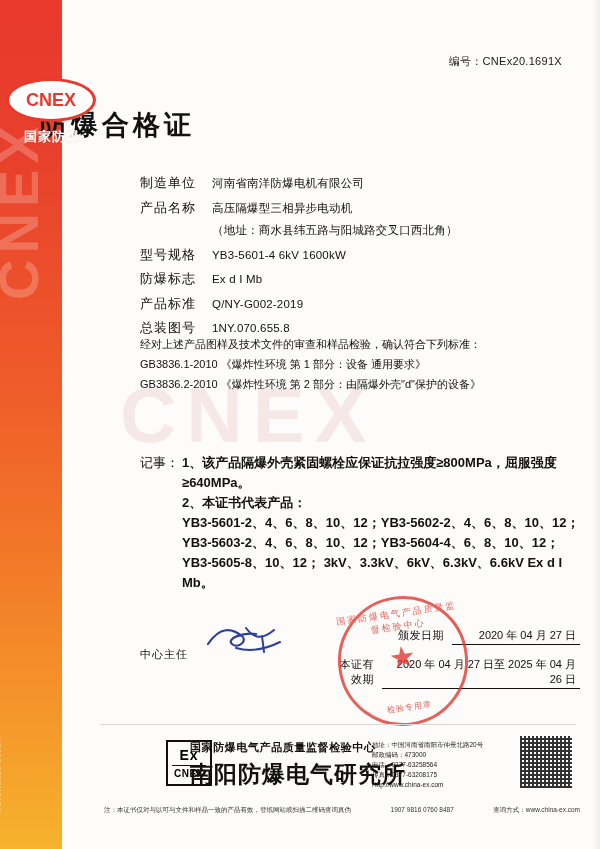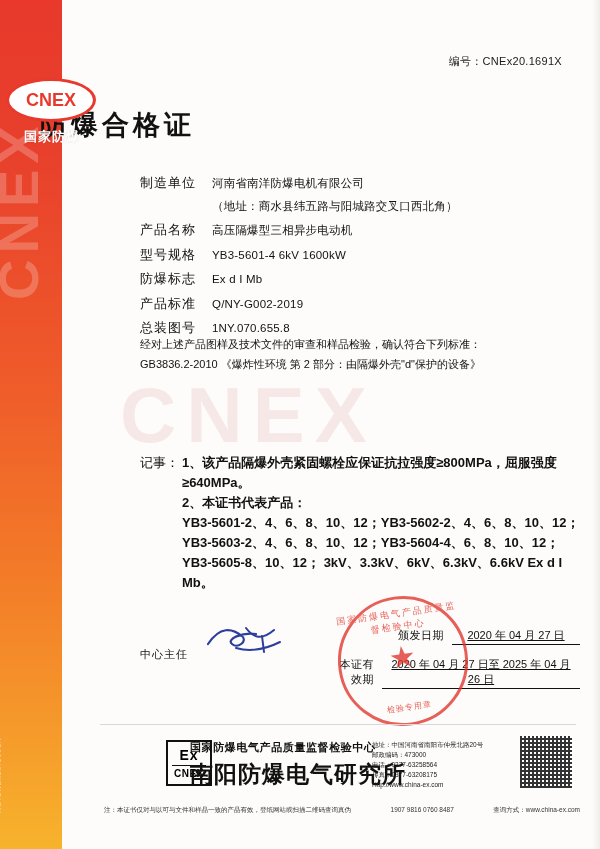--- a/index.html
+++ b/index.html
@@ -92,21 +92,21 @@
     position:absolute;left:140px;top:628px;width:440px;font-size:11px;color:#111;
   }
   .sig .line1{display:flex;align-items:flex-end;}
   .sig .lbl{letter-spacing:1px;}
   .sig .sign-img{
     margin-left:14px;width:86px;height:34px;position:relative;top:-6px;
   }
   .sig .right{position:absolute;right:0;top:0;width:250px;text-align:right;}
   .date-row{display:flex;justify-content:flex-end;align-items:baseline;margin-bottom:12px;}
   .date-row .dlbl{letter-spacing:.5px;margin-right:8px;}
-  .date-val{border-bottom:1px solid #111;padding:0 4px 1px 4px;min-width:120px;text-align:center;text-decoration:underline;}
+  .date-val{border-bottom:1px solid #111;padding:0 4px 1px 4px;min-width:120px;}
   
   .stamp{
     position:absolute;left:338px;top:596px;width:124px;height:124px;
     border:3px solid #e0352c;border-radius:50%;
     opacity:.78;transform:rotate(-8deg);
     color:#e0352c;
   }
   .stamp .ct{
     position:absolute;left:0;right:0;top:8px;text-align:center;font-size:9px;letter-spacing:2px;
   }
@@ -178,48 +178,49 @@
 
   <div class="wm-center">
     <span>CNEX</span>
   </div>
 
   <div class="info">
     <div class="row">
       <div class="lbl">制造单位</div>
       <div class="val">河南省南洋防爆电机有限公司</div>
     </div>
+    <div class="row">
+      <div class="lbl">产品名称</div>
+      <div class="val">高压隔爆型三相异步电动机</div>
+    </div>
     <div class="row sub">
       <div class="lbl"></div>
       <div class="val">（地址：商水县纬五路与阳城路交叉口西北角）</div>
     </div>
     <div class="row">
-      <div class="lbl">产品名称</div>
-      <div class="val">高压隔爆型三相异步电动机</div>
-    </div>
-    <div class="row">
       <div class="lbl">型号规格</div>
       <div class="val">YB3-5601-4    6kV    1600kW</div>
     </div>
     <div class="row">
       <div class="lbl">防爆标志</div>
       <div class="val">Ex d I Mb</div>
     </div>
     <div class="row">
       <div class="lbl">产品标准</div>
       <div class="val">Q/NY-G002-2019</div>
     </div>
     <div class="row">
       <div class="lbl">总装图号</div>
       <div class="val">1NY.070.655.8</div>
     </div>
   </div>
 
   <div class="standards">
     <div>经对上述产品图样及技术文件的审查和样品检验，确认符合下列标准：</div>
+    <div>GB3836.1-2010 《爆炸性环境 第 1 部分：设备 通用要求》</div>
     <div>GB3836.2-2010 《爆炸性环境 第 2 部分：由隔爆外壳"d"保护的设备》</div>
   </div>
 
   <div class="remarks">
     <div style="display:flex;">
       <div style="flex:0 0 42px;">记事：</div>
       <div style="flex:1;font-weight:bold;">
         <div>1、该产品隔爆外壳紧固螺栓应保证抗拉强度≥800MPa，屈服强度≥640MPa。</div>
         <div>2、本证书代表产品：</div>
         <div>YB3-5601-2、4、6、8、10、12；YB3-5602-2、4、6、8、10、12；</div>

